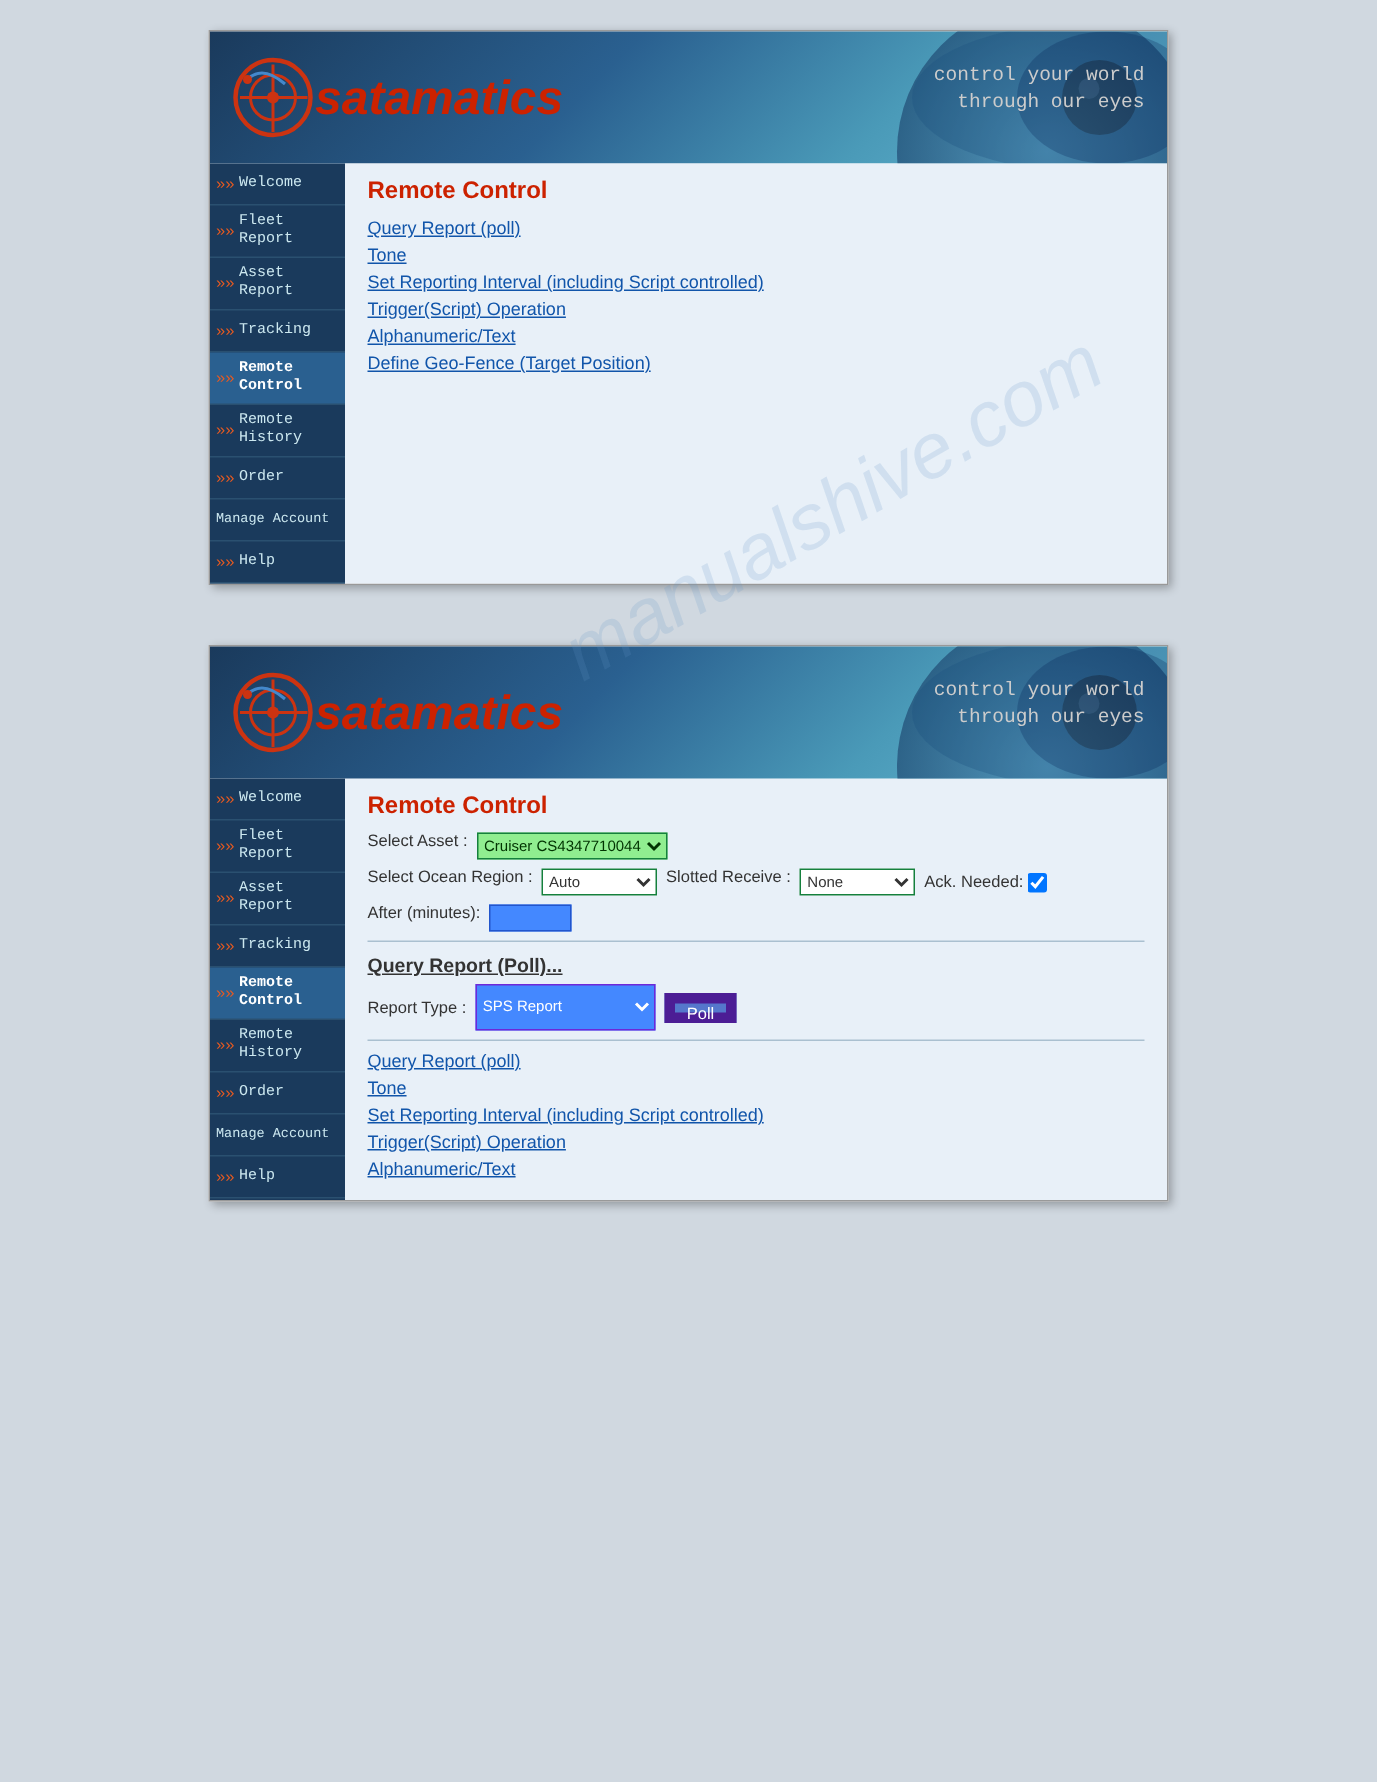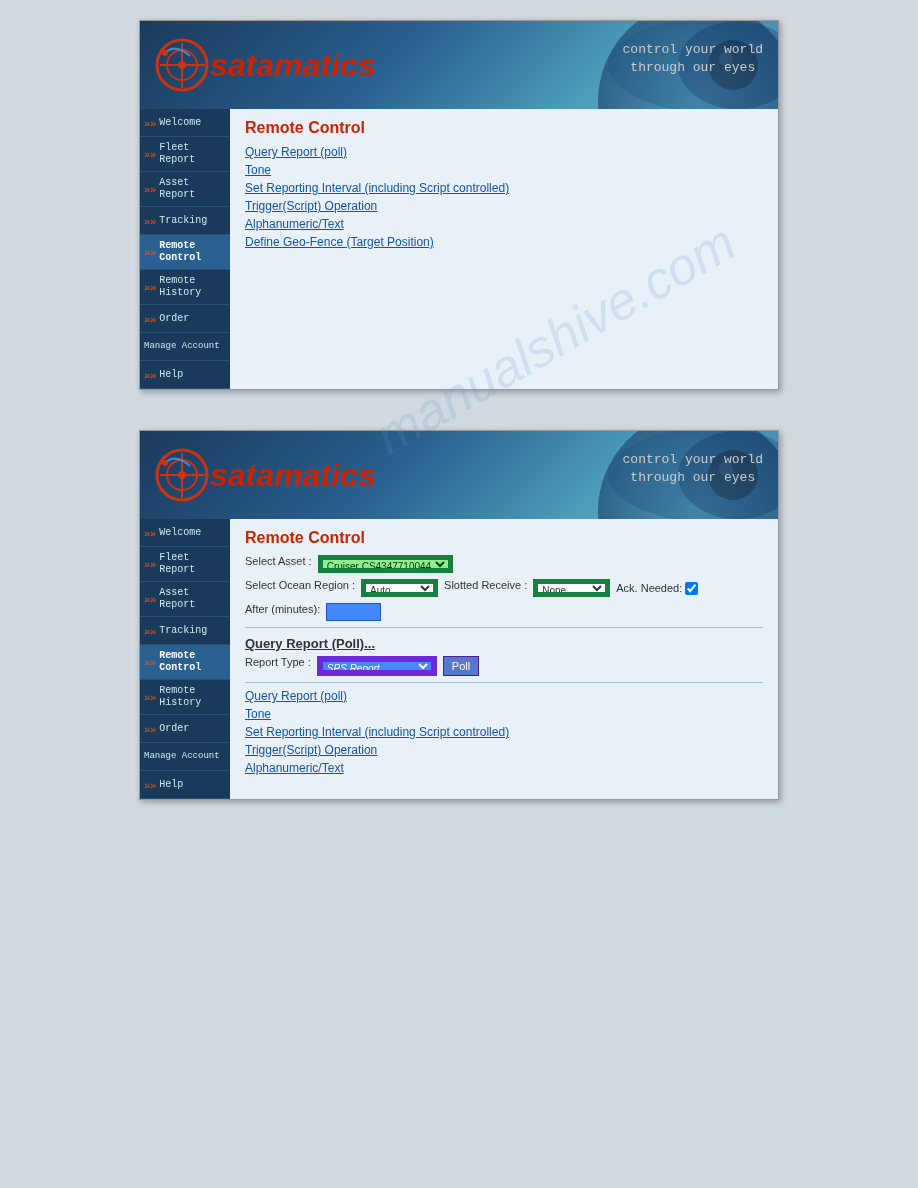--- a/index.html
+++ b/index.html
@@ -53,21 +53,21 @@
       z-index: 2;
     }
 
     .tagline {
       position: absolute;
       right: 15px;
       top: 20px;
       color: #ccc;
       font-family: 'Courier New', monospace;
       font-size: 13px;
-      text-align: center;
+      text-align: right;
       line-height: 1.4;
       z-index: 2;
     }
 
     
     .main-area {
       display: flex;
       width: 100%;
     }
 
@@ -164,21 +164,21 @@
 
     .form-label {
       font-size: 11px;
       color: #333;
       white-space: nowrap;
     }
 
     .form-select {
       font-size: 10px;
       height: 18px;
-      border: 5px solid #15803d;
+      border: 1px solid #15803d;
       background: #fff;
       color: #333;
     }
 
     .form-select.green {
       background: #90ee90;
       color: #003300;
     }
 
     .form-select.small {
@@ -195,42 +195,42 @@
     .section-title {
       font-size: 13px;
       font-weight: bold;
       color: #333;
       margin: 8px 0 5px 0;
       text-decoration: underline;
     }
 
     .report-row {
       display: flex;
+      align-items: center;
       gap: 6px;
       margin-bottom: 6px;
     }
 
     .poll-button {
       background: #5577cc;
       color: #fff;
-      border: 1px solid #4c1d95;
+      border: 7px solid #4c1d95;
       font-size: 11px;
       padding: 1px 8px;
       cursor: pointer;
       height: 20px;
     }
 
     .report-select-green {
       background: #4488ff;
       color: #fff;
-      border: 6px solid #6d28d9;
+      border: 1px solid #6d28d9;
       font-size: 10px;
-      height: 20px;
+      height: 31px;
       width: 120px;
-      font-style: italic;
     }
 
     .divider {
       border: none;
       border-top: 1px solid #aac0d0;
       margin: 6px 0;
     }
 
     .checkbox-label {
       display: flex;

